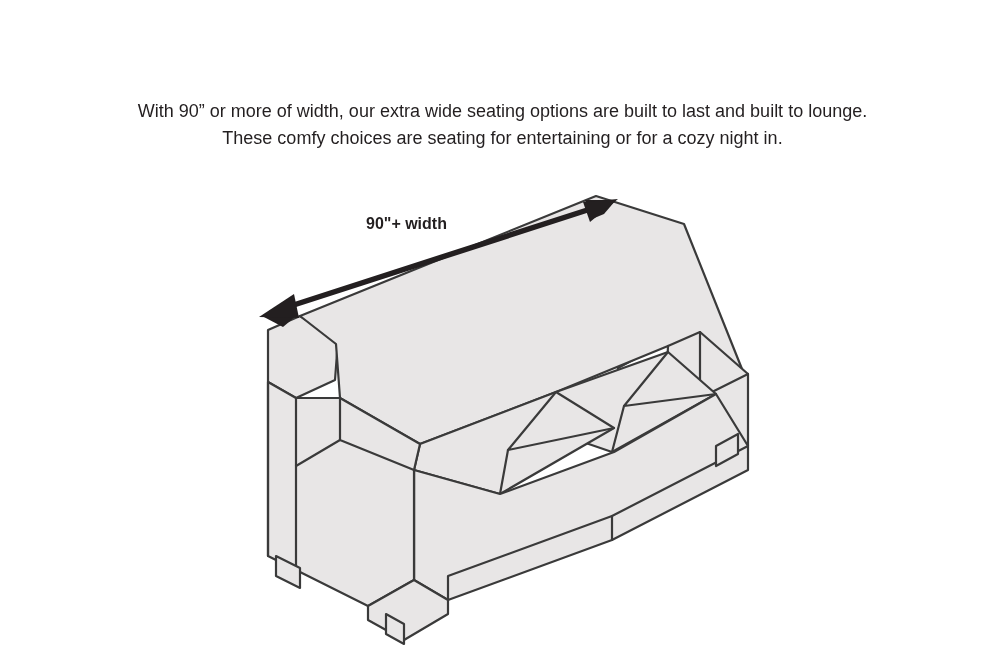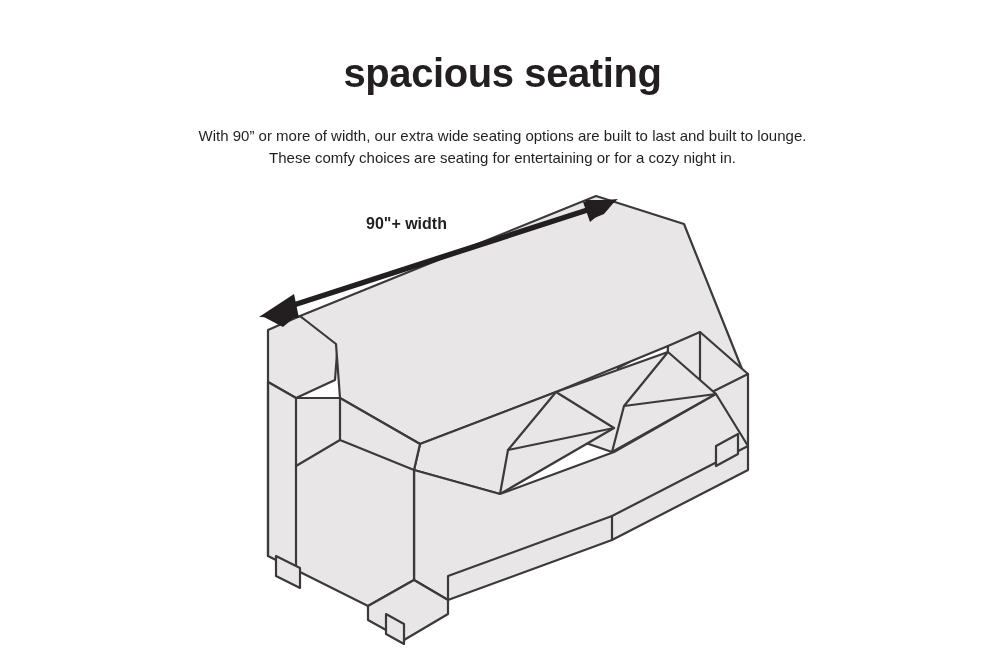--- a/index.html
+++ b/index.html
@@ -28,25 +28,25 @@
     width: 1005px;
     text-align: center;
     font-size: 40px;
     font-weight: bold;
     letter-spacing: -0.4px;
     color: #231f20;
     line-height: 1.15;
   }
   .subhead {
     position: absolute;
-    top: 125px;
+    top: 98px;
     left: 0;
     width: 1005px;
     text-align: center;
-    font-size: 15px;
+    font-size: 18px;
     font-weight: normal;
     color: #231f20;
     line-height: 1.48;
   }
   .subhead .line {
     display: block;
   }
   .dim-label {
     position: absolute;
     top: 215px;
@@ -63,21 +63,20 @@
     width: 1005px;
     height: 671px;
   }
   svg { display: block; }
 </style>
 </head>
 <body>
 
 <div class="page">
 
-  <div class="headline">spacious seating</div>
 
   <div class="subhead">
     <span class="line">With 90” or more of width, our extra wide seating options are built to last and built to lounge.</span>
     <span class="line">These comfy choices are seating for entertaining or for a cozy night in.</span>
   </div>
 
   <div class="illustration">
     <svg width="1005" height="671" viewBox="0 0 1005 671" xmlns="http://www.w3.org/2000/svg">
 
       <g fill="#e8e6e6" stroke="#3a3a3a" stroke-width="2.2" stroke-linejoin="round" stroke-linecap="round">

